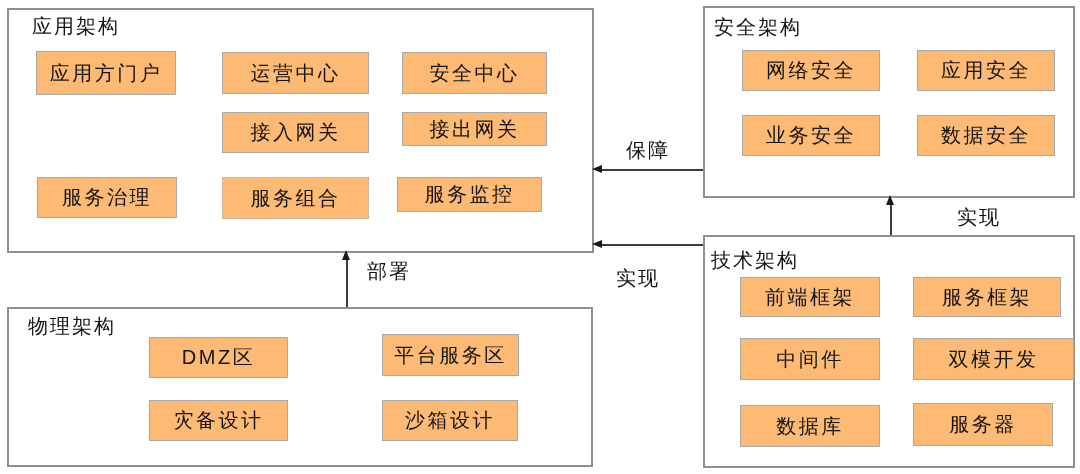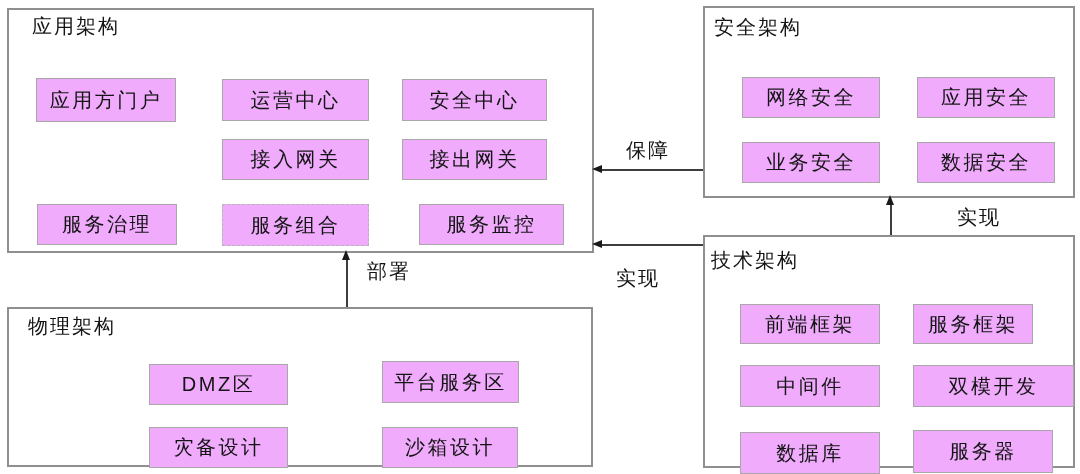--- a/index.html
+++ b/index.html
@@ -15,45 +15,45 @@
   .panel-physical{left:7px;top:307px;width:586px;height:160px;}
 
   .panel-title{position:absolute;font-size:20px;letter-spacing:2px;white-space:nowrap;}
   .panel-app .panel-title{left:23px;top:3px;}
   .panel-security .panel-title{left:9px;top:6px;}
   .panel-tech .panel-title{left:6px;top:10px;}
   .panel-physical .panel-title{left:19px;top:4px;}
 
   .node{
     position:absolute;display:flex;align-items:center;justify-content:center;
-    border:1.4px solid #a8a8a8;background:#f0abfc;box-sizing:border-box;
-    font-size:20px;letter-spacing:2.5px;white-space:nowrap;margin-top:27px;
+    border:1.4px solid #a8a8a8;background:#fdba74;box-sizing:border-box;
+    font-size:20px;letter-spacing:2.5px;white-space:nowrap;
   }
   .node.dashed{border:1.6px dashed #b4b4b4;}
 
   
   .ap1{left:27px;top:41px;width:140px;height:44px;}
   .ap2{left:213px;top:42px;width:147px;height:42px;}
   .ap3{left:393px;top:42px;width:145px;height:42px;}
   .ap4{left:28px;top:102px;width:140px;height:41px;}
   .ap5{left:213px;top:102px;width:147px;height:41px;}
-  .ap6{left:393px;top:102px;width:145px;height:41px;}
+  .ap6{left:393px;top:102px;width:145px;height:34px;}
   .ap7{left:28px;top:167px;width:140px;height:41px;}
   .ap8{left:213px;top:167px;width:147px;height:42px;}
-  .ap9{left:410px;top:167px;width:145px;height:41px;}
+  .ap9{left:388px;top:167px;width:145px;height:35px;}
 
   
   .sp1{left:37px;top:42px;width:138px;height:41px;}
   .sp2{left:212px;top:42px;width:138px;height:41px;}
   .sp3{left:37px;top:107px;width:138px;height:41px;}
   .sp4{left:212px;top:107px;width:138px;height:41px;}
 
   
   .tp1{left:35px;top:40px;width:140px;height:40px;}
-  .tp2{left:208px;top:40px;width:120px;height:40px;text-align:center;}
+  .tp2{left:208px;top:40px;width:148px;height:40px;text-align:center;}
   .tp3{left:35px;top:101px;width:140px;height:42px;}
   .tp4{left:208px;top:101px;width:161px;height:42px;}
   .tp5{left:35px;top:168px;width:140px;height:42px;}
   .tp6{left:208px;top:166px;width:140px;height:43px;}
 
   
   .pp1{left:140px;top:28px;width:139px;height:41px;}
   .pp2{left:373px;top:25px;width:137px;height:42px;}
   .pp3{left:140px;top:91px;width:139px;height:41px;}
   .pp4{left:373px;top:91px;width:136px;height:41px;}

